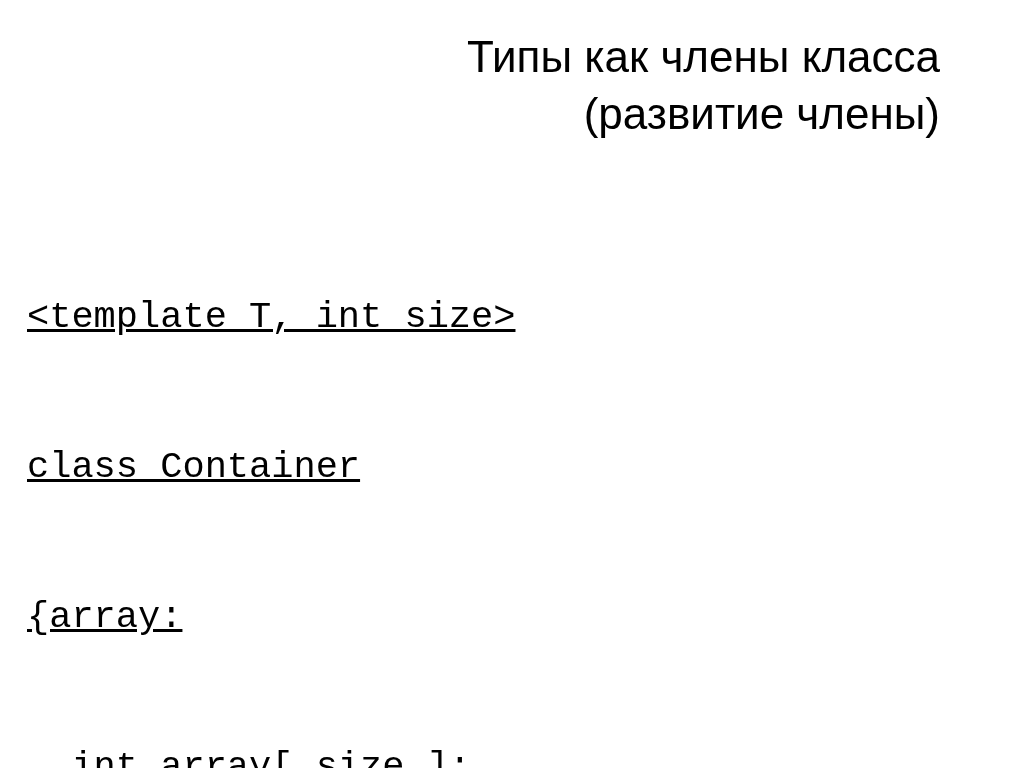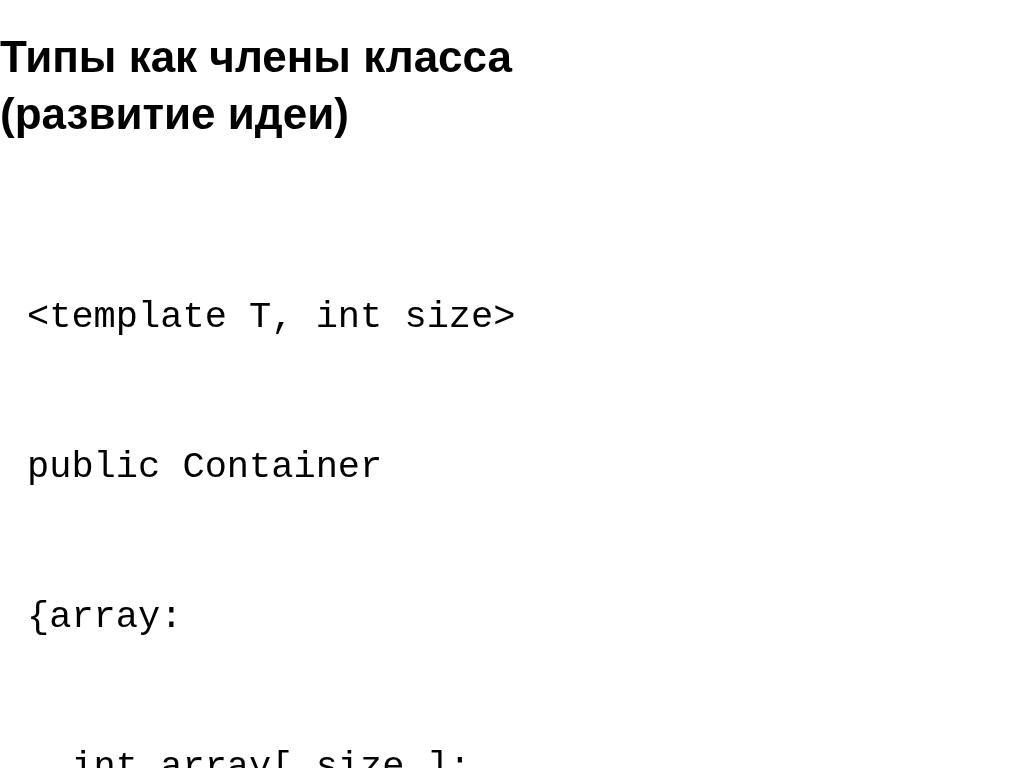--- a/index.html
+++ b/index.html
@@ -18,25 +18,25 @@
     width: 1024px;
     height: 768px;
     background: #ffffff;
     box-sizing: border-box;
   }
   .slide-title {
     position: absolute;
     left: 0;
     top: 28px;
     width: 940px;
-    text-align: left;
+    text-align: right;
     color: #000000;
     font-family: "Liberation Sans", sans-serif;
     font-size: 44px;
-    font-weight: 700;
+    font-weight: 400;
     line-height: 57px;
     letter-spacing: 0px;
   }
   .slide-title .title-line {
     display: block;
     white-space: pre;
   }
   .code-block {
     position: absolute;
     left: 27px;
@@ -46,35 +46,36 @@
     font-family: "Liberation Mono", "DejaVu Sans Mono", monospace;
     font-size: 37px;
     line-height: 50px;
     white-space: pre;
     letter-spacing: 0px;
   }
   .code-line {
     display: block;
     white-space: pre;
     height: 50px;
+    text-decoration: underline;
   }
 </style>
 </head>
 <body>
 
 <div class="slide">
 
   <div class="slide-title">
     <span class="title-line">Типы как члены класса</span>
-    <span class="title-line">(развитие идеи)</span>
+    <span class="title-line">(развитие члены)</span>
   </div>
 
   <div class="code-block">
     <span class="code-line">&lt;template T, int size&gt;</span>
-    <span class="code-line">public Container</span>
+    <span class="code-line">class Container</span>
     <span class="code-line">{array:</span>
     <span class="code-line">  int array[ size ];</span>
     
     
     
     
   </div>
 
 </div>
 

